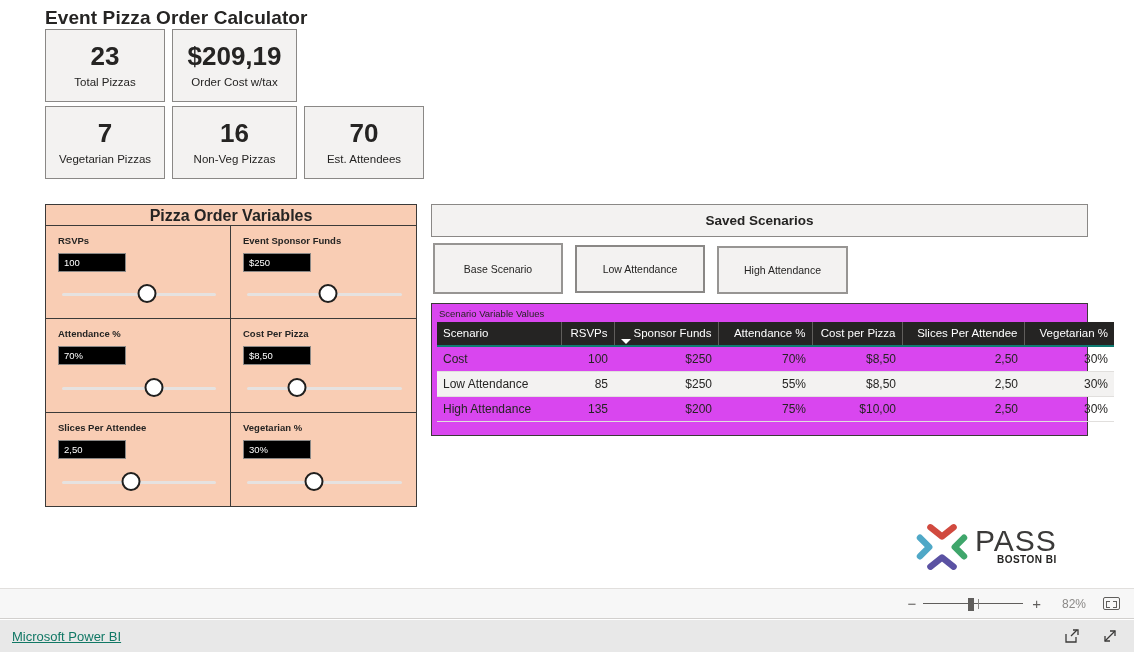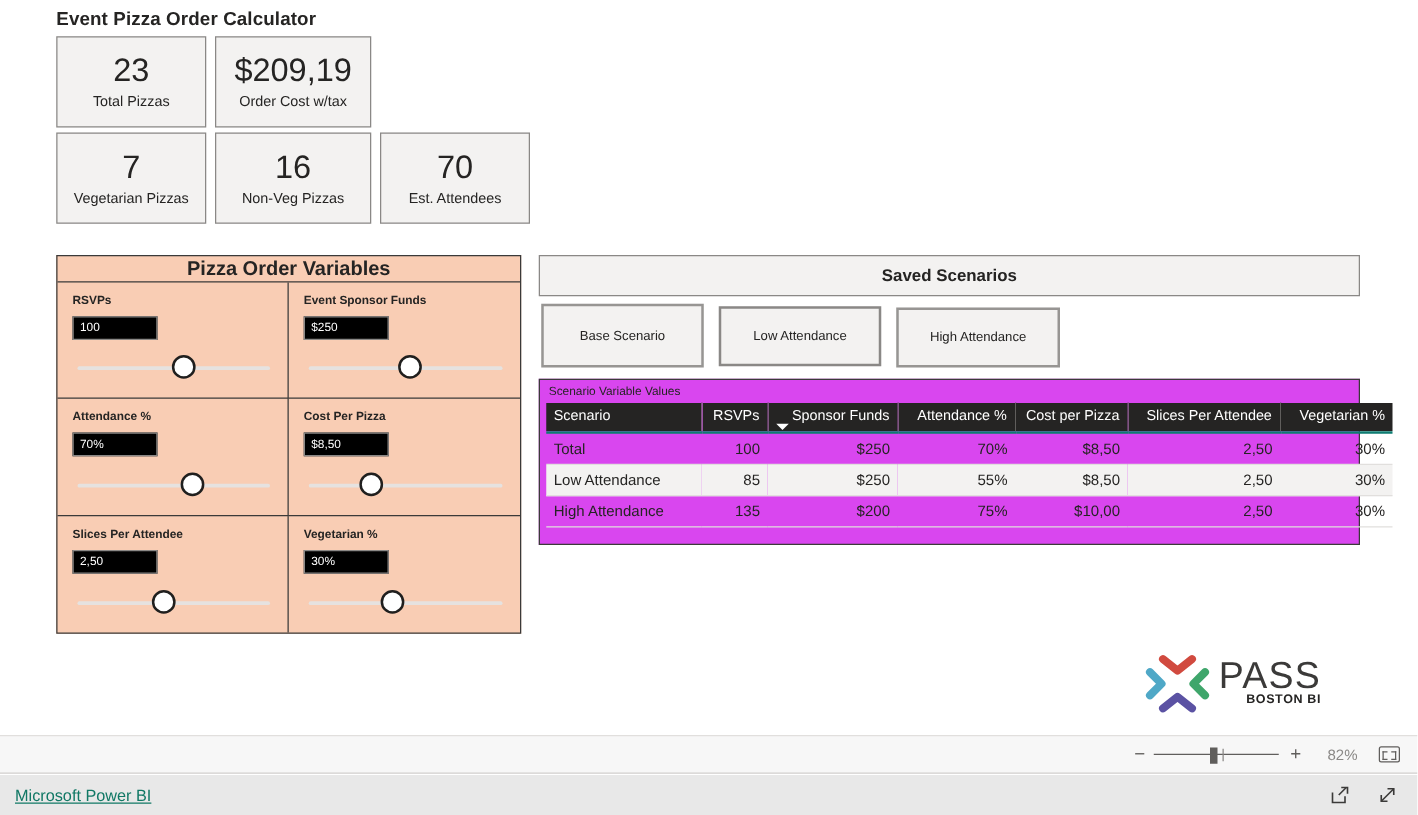--- a/index.html
+++ b/index.html
@@ -10,39 +10,39 @@
     font-family: "Liberation Sans", sans-serif;
     overflow: hidden;
   }
   #canvas { position: relative; width: 1134px; height: 652px; background: #ffffff; }
 
   
   #report { position: absolute; left: 0; top: 0; width: 1134px; height: 588px; background: #ffffff; }
 
   .report-title {
     position: absolute; left: 45px; top: 7px;
-    font-size: 15px; font-weight: bold; color: #252423;
+    font-size: 19px; font-weight: bold; color: #252423;
     letter-spacing: .1px;
   }
 
   
   .kpi-grid { position: absolute; left: 45px; top: 29px; }
   .kpi-row { display: flex; }
   .kpi-row + .kpi-row { margin-top: 4px; }
   .kpi-card {
     width: 120px; height: 73px;
     border: 1px solid #8a8886;
     background: #f3f2f1;
     display: flex; flex-direction: column;
     align-items: center; justify-content: center;
     margin-right: 7px;
   }
   .kpi-card.wide { width: 125px; }
   .kpi-card.accent { background: #0fb5a0; border-color: #0fb5a0; }
-  .kpi-value { font-size: 26px; color: #252423; line-height: 1.02; font-weight: 400; }
+  .kpi-value { font-size: 26px; color: #252423; line-height: 1.02; font-weight: 700; }
   .kpi-label { font-size: 11.5px; color: #252423; margin-top: 6px; }
 
   
   #vars-panel {
     position: absolute; left: 45px; top: 204px;
     width: 372px; height: 303px;
     background: #f9cdb4; border: 1px solid #3b3a39;
   }
   #vars-title {
     height: 21px; line-height: 21px; text-align: center;
@@ -288,21 +288,21 @@
               <span class="sort-caret"></span>
             </th>
             <th style="width:94px">Attendance %</th>
             <th style="width:90px">Cost per Pizza</th>
             <th style="width:122px">Slices Per Attendee</th>
             <th style="width:90px">Vegetarian %</th>
           </tr>
         </thead>
         <tbody>
           <tr>
-            <td class="left">Total</td>
+            <td class="left">Cost</td>
             <td>100</td>
             <td>$250</td>
             <td>70%</td>
             <td>$8,50</td>
             <td>2,50</td>
             <td>30%</td>
           </tr>
           <tr>
             <td class="left">Low Attendance</td>
             <td>85</td>

